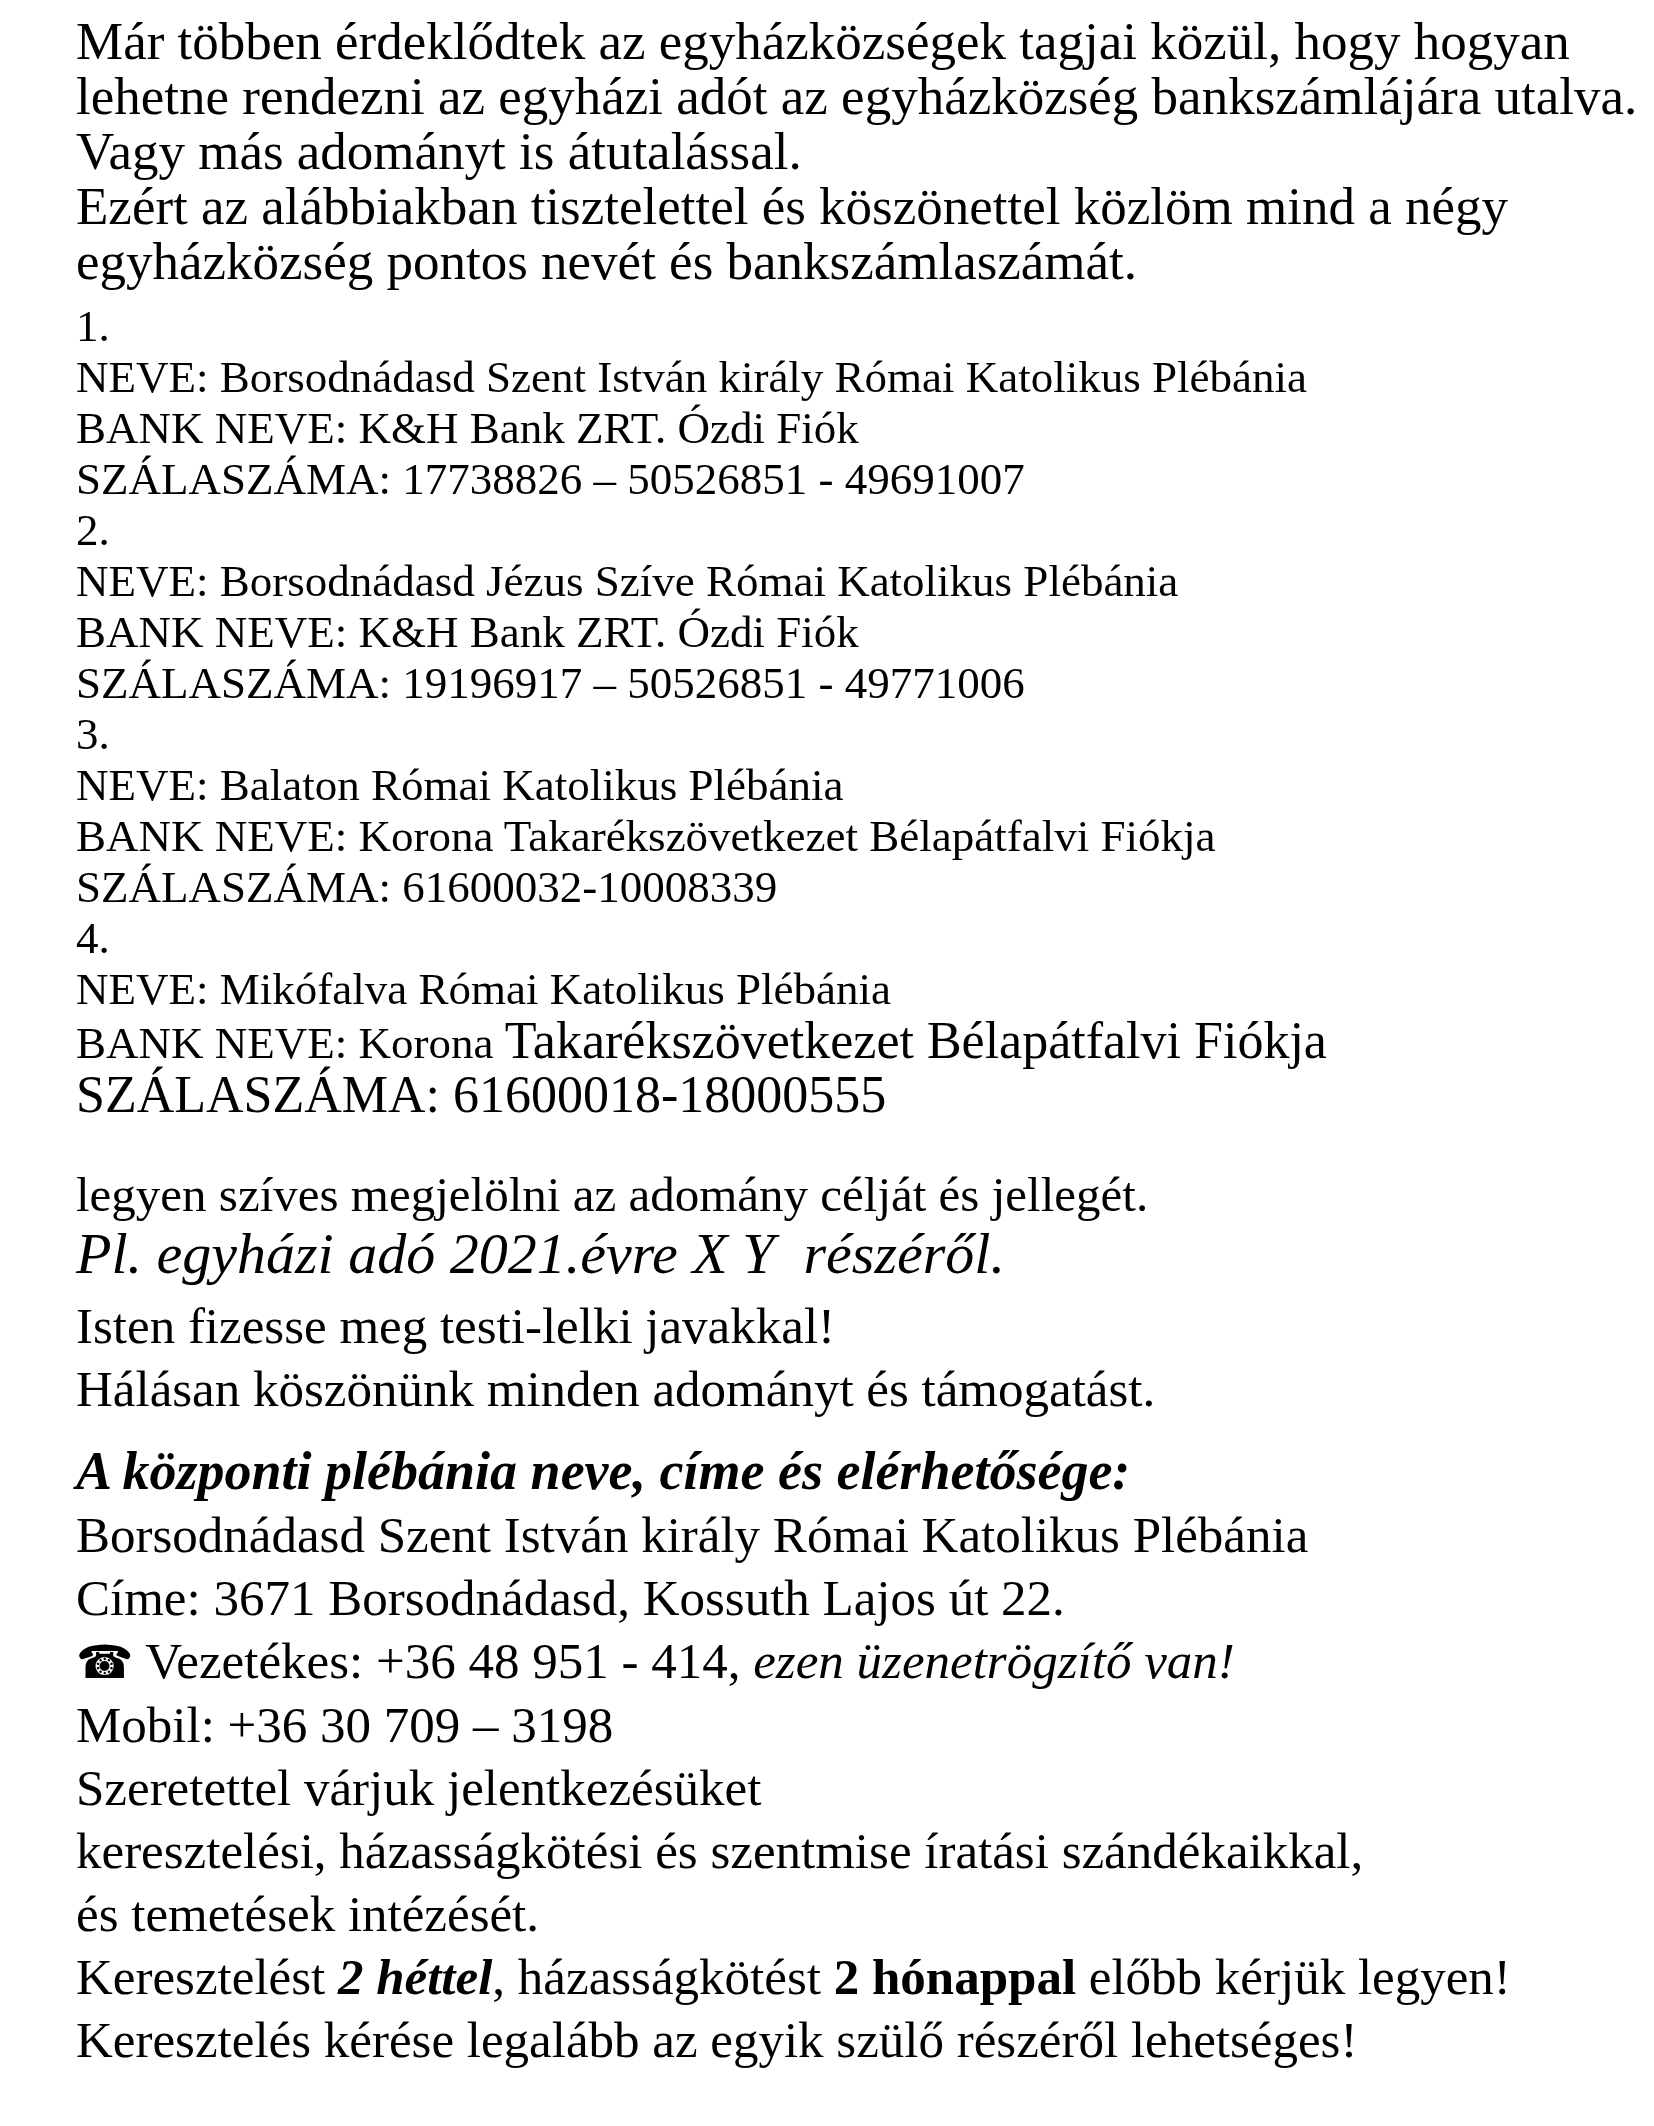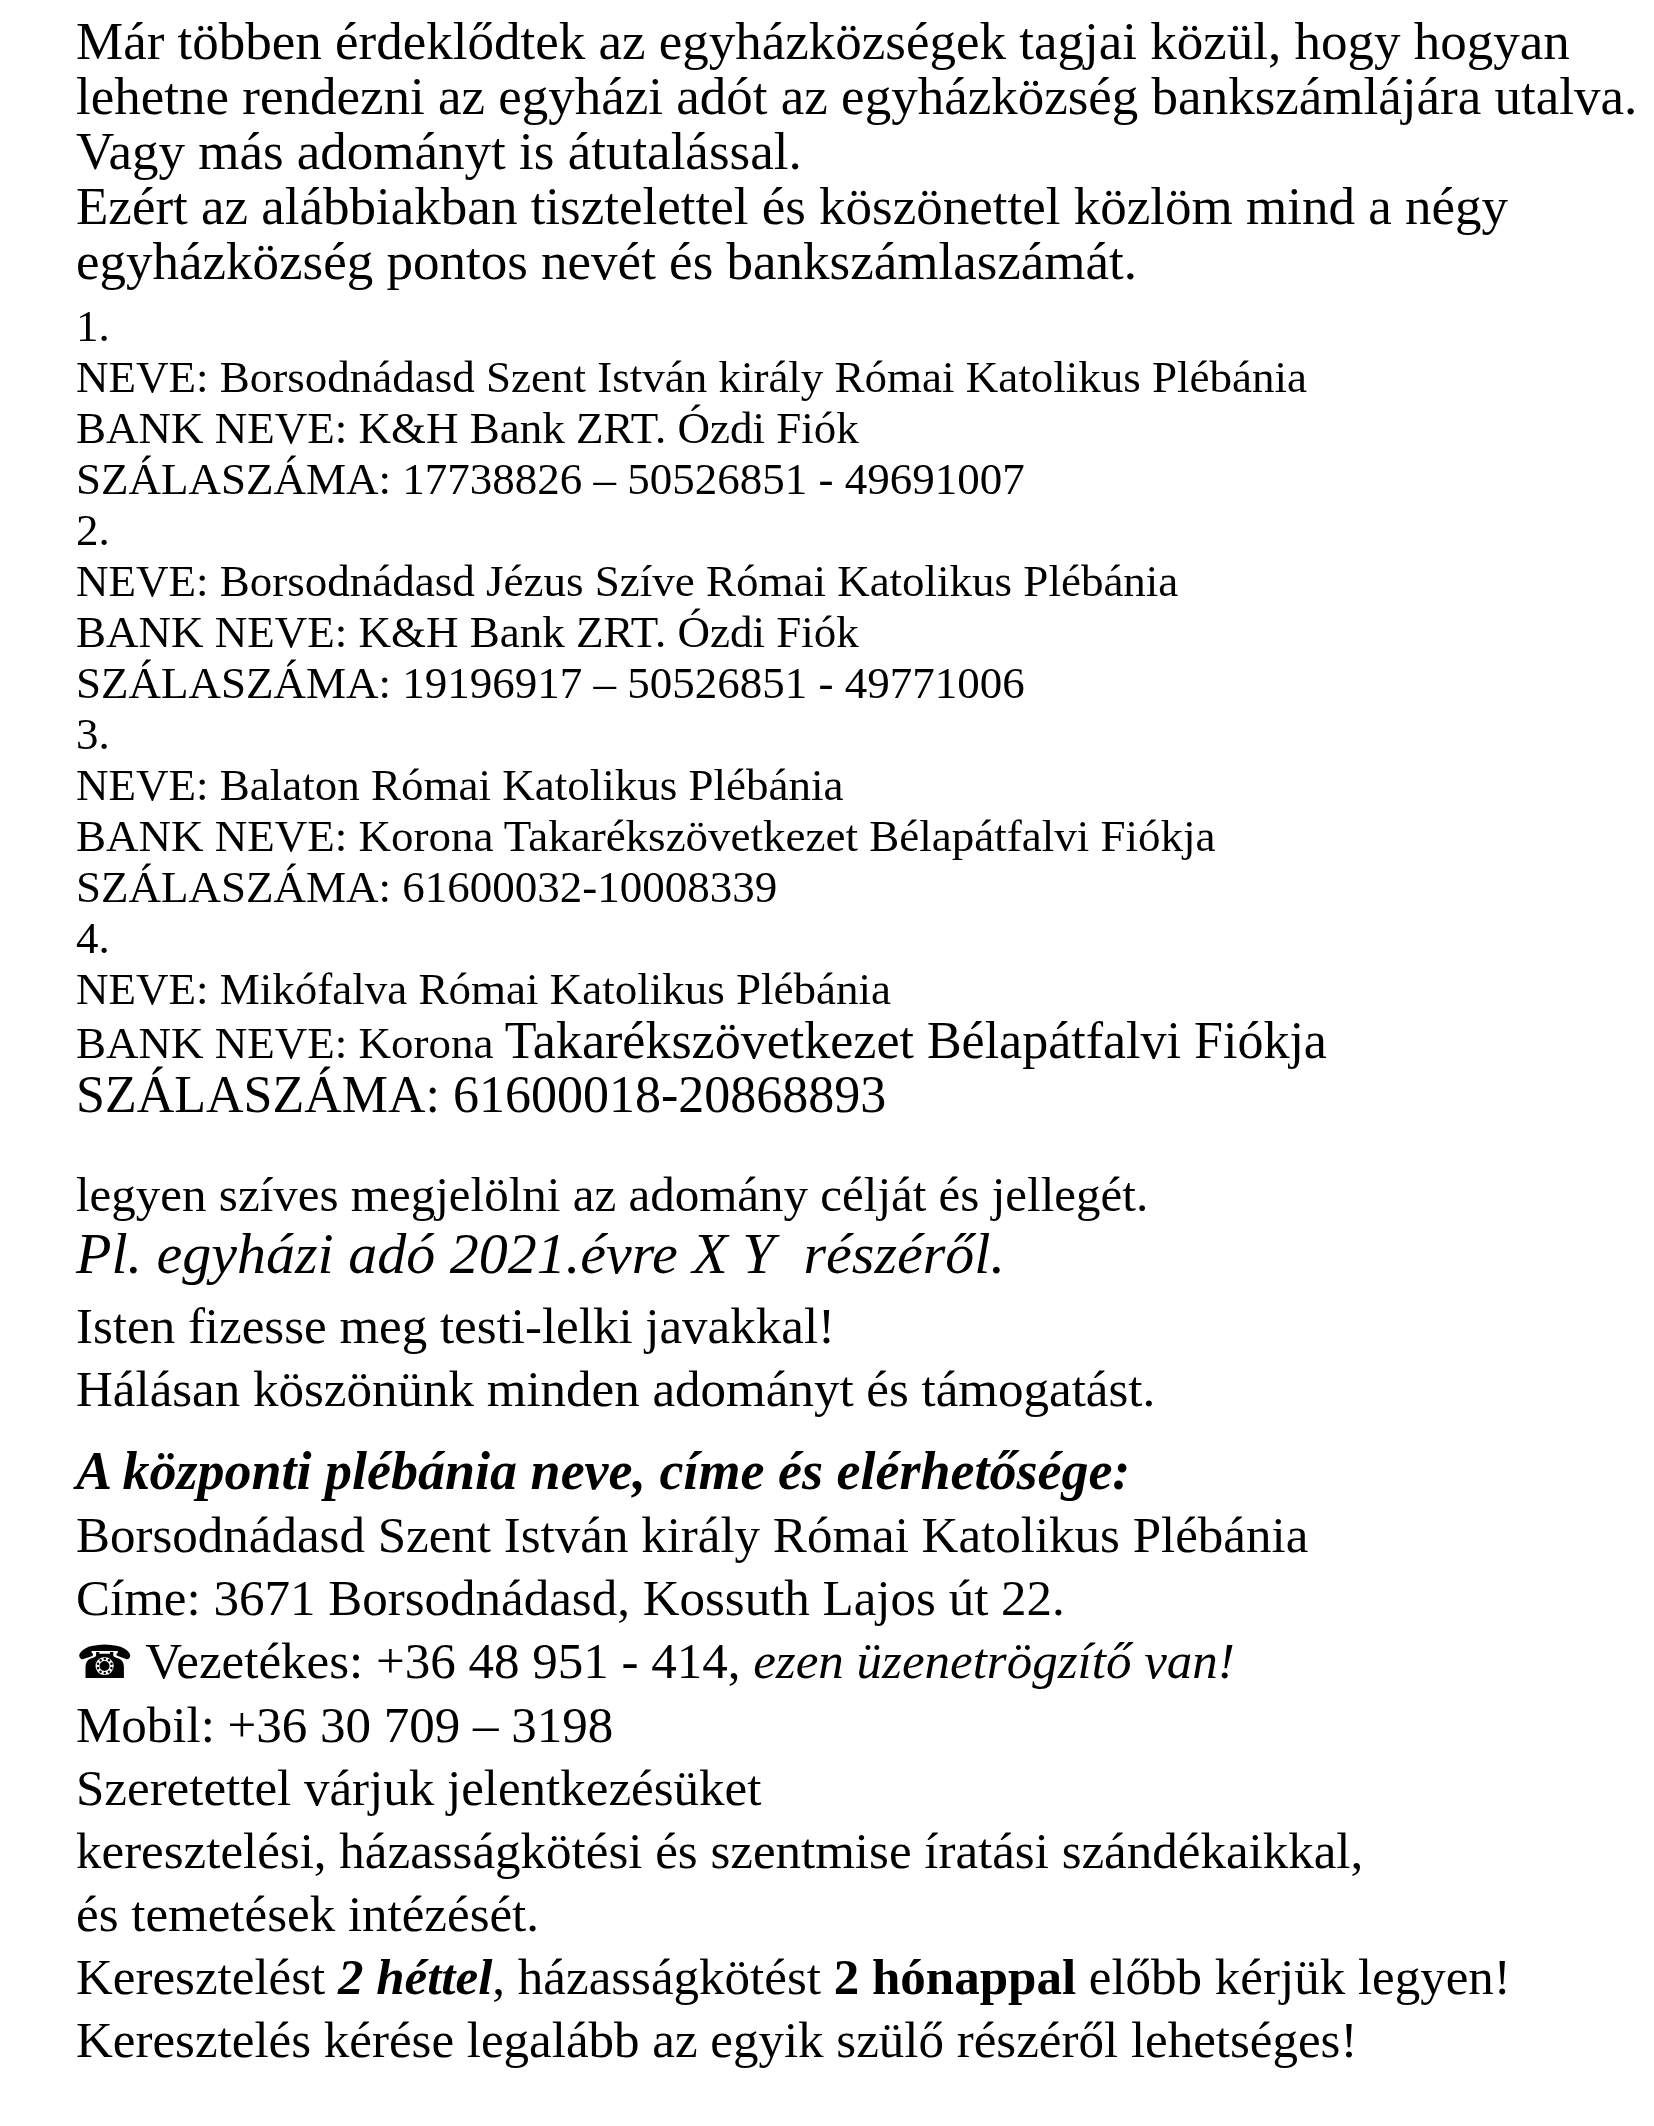--- a/index.html
+++ b/index.html
@@ -105,21 +105,21 @@
         <div class="line parish-line">3.</div>
         <div class="line parish-line">NEVE: Balaton Római Katolikus Plébánia</div>
         <div class="line parish-line">BANK NEVE: Korona Takarékszövetkezet Bélapátfalvi Fiókja</div>
         <div class="line parish-line">SZÁLASZÁMA: 61600032-10008339</div>
       </div>
 
       <div>
         <div class="line parish-line">4.</div>
         <div class="line parish-line">NEVE: Mikófalva Római Katolikus Plébánia</div>
         <div class="line parish-line"><span>BANK NEVE: Korona </span><span class="lg">Takarékszövetkezet Bélapátfalvi Fiókja</span></div>
-        <div class="line parish-line lg">SZÁLASZÁMA: 61600018-20868893</div>
+        <div class="line parish-line lg">SZÁLASZÁMA: 61600018-18000555</div>
       </div>
 
     </div>
 
     <div class="request-block">
       <div class="line request-line">legyen szíves megjelölni az adomány célját és jellegét.</div>
       <div class="line example-line center">Pl. egyházi adó 2021.évre X Y  részéről.</div>
     </div>
 
     <div class="thanks-block">

